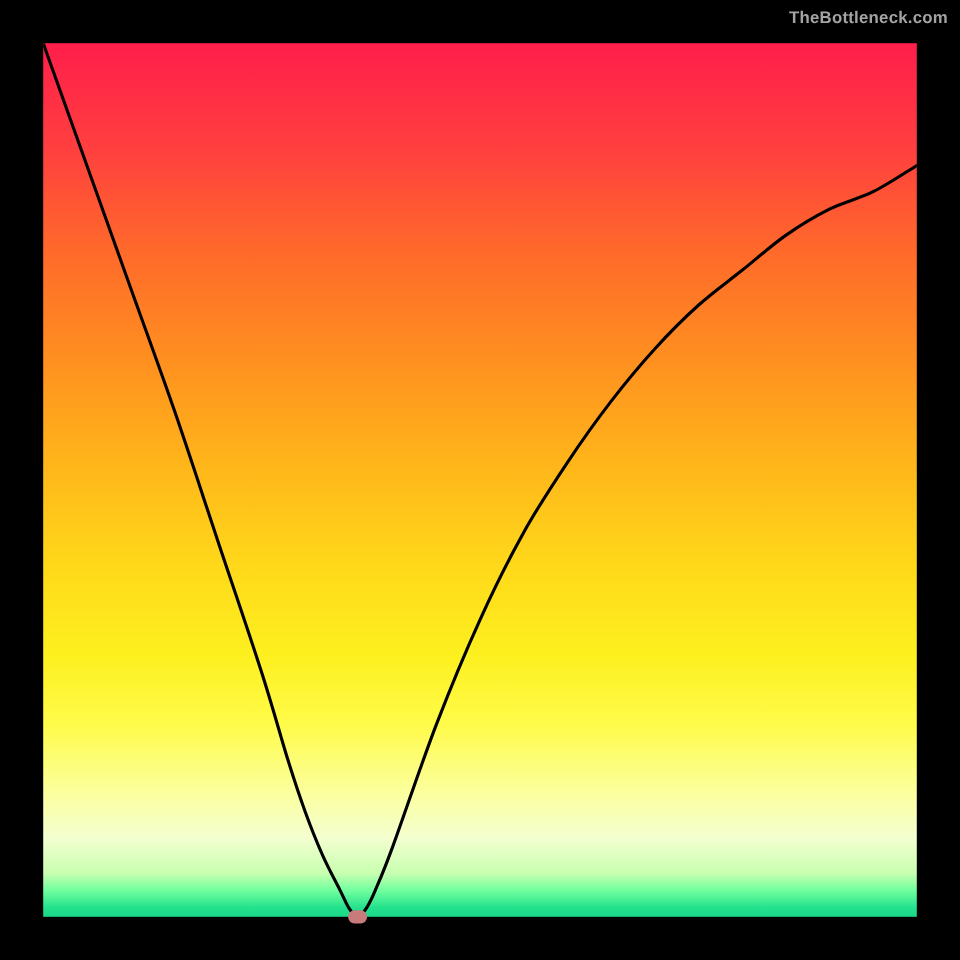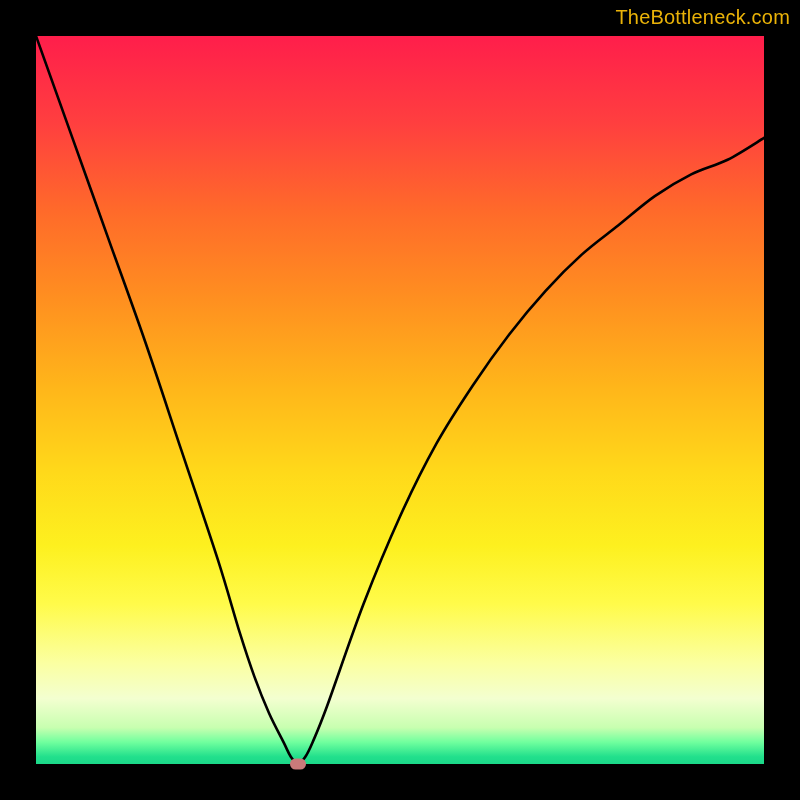--- a/index.html
+++ b/index.html
@@ -54,24 +54,24 @@
     width: 16px;
     height: 11px;
     background: #c97a7a;
     border-radius: 6px;
     transform: translate(-50%, -50%);
   }
   .watermark {
     position: absolute;
     top: 6px;
     right: 10px;
-    color: #eab308;
-    font-size: 20px;
+    color: #a3a3a3;
+    font-size: 14px;
     letter-spacing: 0.2px;
-    font-weight: 400;
+    font-weight: 700;
   }
 </style>
 </head>
 <body>
 
 <div class="frame">
   <div class="plot-area">
     <svg class="curve" viewBox="0 0 728 728" preserveAspectRatio="none">
       <path d="M 0 0 C 6.066666666666666 16.98666666666666 24.266666666666666 67.94666666666663 36.4 101.91999999999996 C 48.53333333333333 135.8933333333333 60.666666666666664 169.86666666666667 72.8 203.84000000000003 C 84.93333333333334 237.8133333333334 97.06666666666666 270.5733333333334 109.2 305.76000000000005 C 121.33333333333334 340.9466666666667 133.46666666666667 378.56 145.6 414.96 C 157.73333333333332 451.35999999999996 172.29333333333332 493.8266666666666 182 524.16 C 191.70666666666668 554.4933333333333 197.77333333333337 577.5466666666667 203.84000000000003 596.96 C 209.9066666666667 616.3733333333333 213.54666666666668 627.2933333333333 218.4 640.64 C 223.25333333333333 653.9866666666667 228.10666666666668 666.12 232.96 677.04 C 237.81333333333333 687.9599999999999 243.88000000000002 698.88 247.52 706.16 C 251.16 713.4399999999999 252.37333333333333 717.08 254.79999999999998 720.72 C 257.22666666666663 724.36 259.6533333333333 728 262.08 728 C 264.50666666666666 728 266.93333333333334 724.36 269.36 720.72 C 271.7866666666667 717.08 273 714.6533333333333 276.64 706.16 C 280.28 697.6666666666666 282.70666666666665 692.8133333333333 291.2 669.76 C 299.6933333333333 646.7066666666667 315.4666666666667 599.3866666666667 327.6 567.84 C 339.73333333333335 536.2933333333334 351.8666666666667 507.17333333333335 364 480.48 C 376.1333333333333 453.7866666666667 388.2666666666667 429.52 400.40000000000003 407.68 C 412.53333333333336 385.84000000000003 424.6666666666667 367.64 436.8 349.44 C 448.93333333333334 331.24 461.06666666666666 314.25333333333333 473.2 298.48 C 485.3333333333333 282.7066666666667 497.46666666666664 268.14666666666665 509.59999999999997 254.8 C 521.7333333333333 241.45333333333335 533.8666666666667 229.32000000000005 546 218.40000000000003 C 558.1333333333333 207.48000000000002 570.2666666666667 198.98666666666665 582.4 189.27999999999997 C 594.5333333333333 179.5733333333333 606.6666666666666 168.6533333333333 618.8 160.15999999999997 C 630.9333333333333 151.66666666666663 643.0666666666667 144.3866666666666 655.2 138.31999999999994 C 667.3333333333334 132.25333333333327 679.4666666666667 129.82666666666665 691.6 123.75999999999999 C 703.7333333333333 117.69333333333333 721.9333333333334 105.55999999999996 728 101.91999999999996" fill="none" stroke="#000" stroke-width="2.6" stroke-linecap="round" stroke-linejoin="round"></path>
     </svg>

